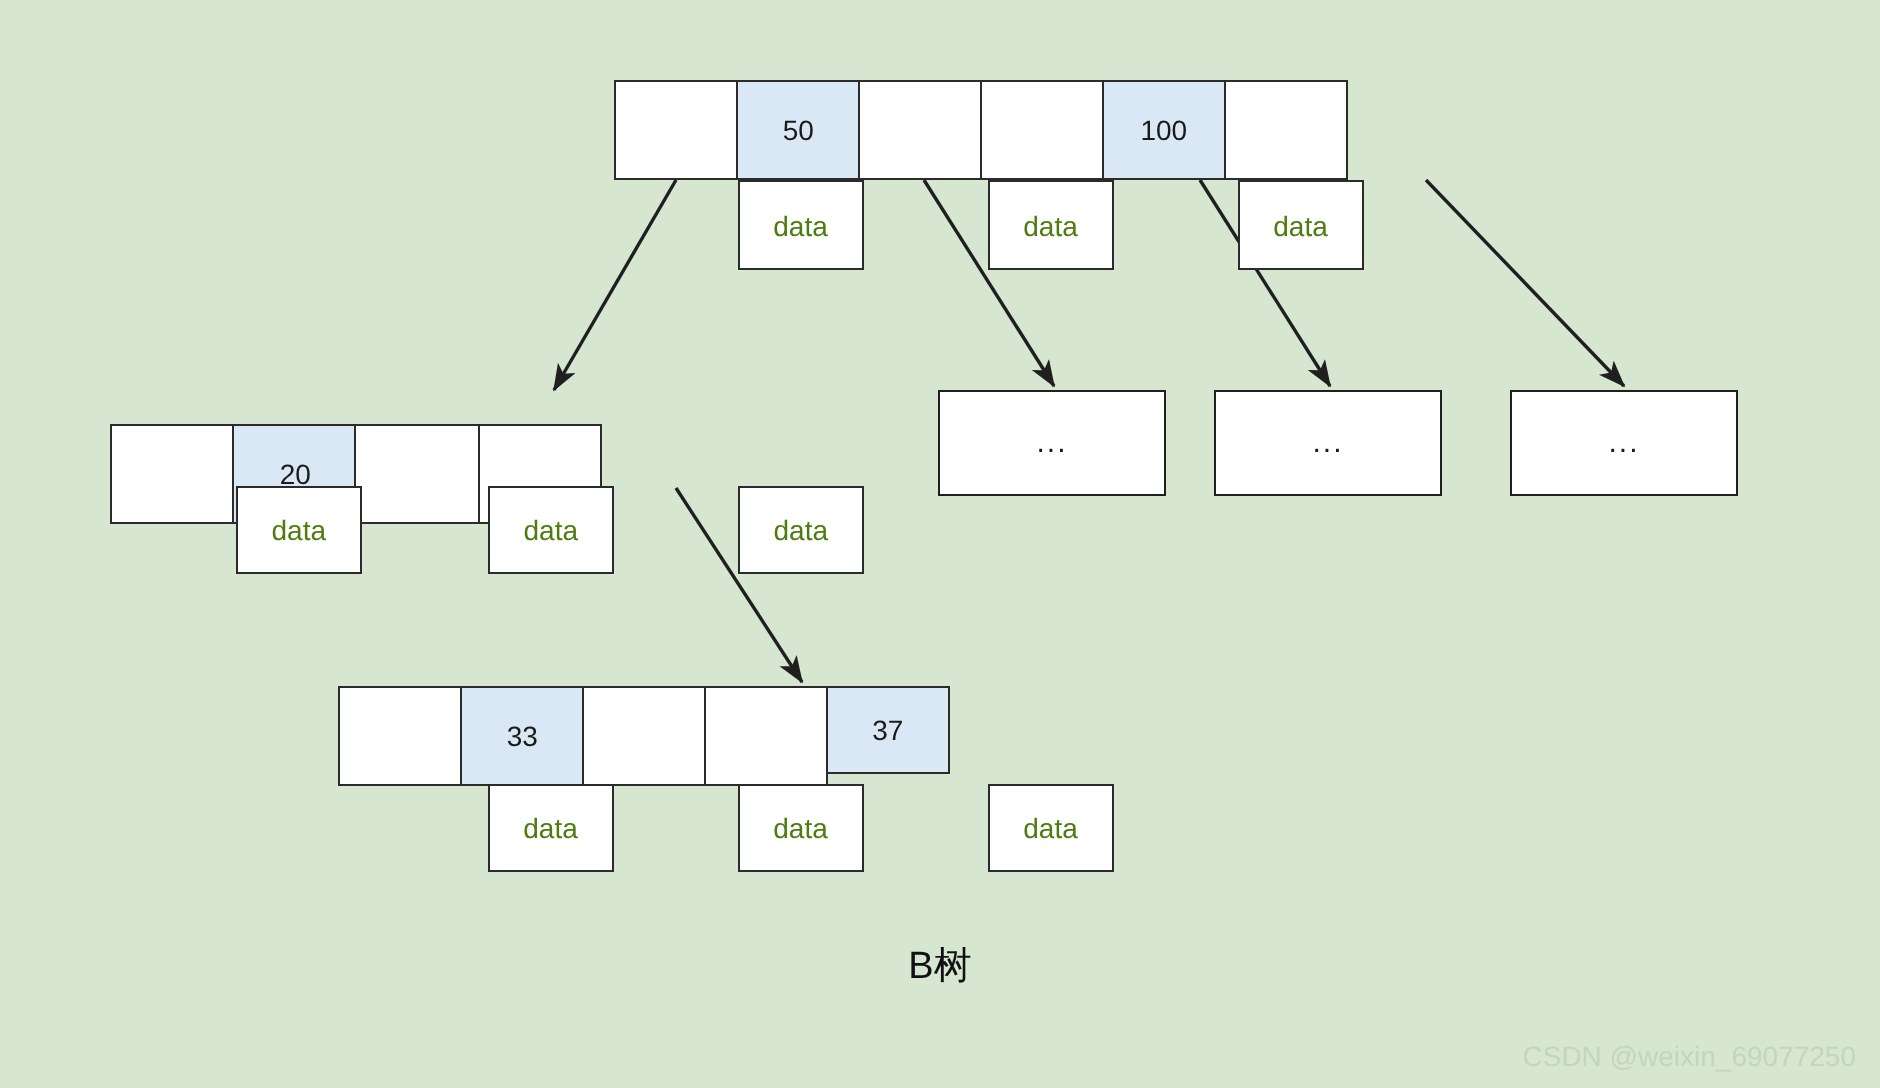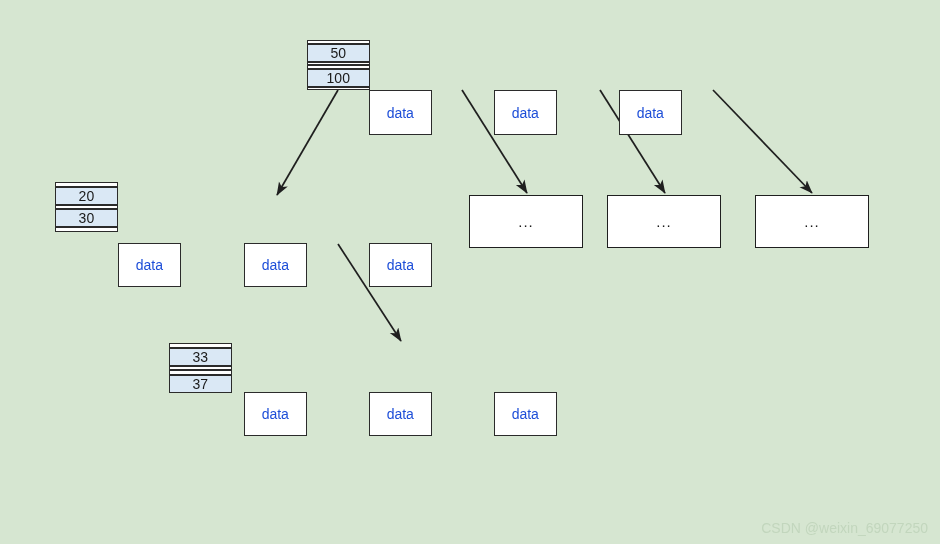--- a/index.html
+++ b/index.html
@@ -24,21 +24,20 @@
     left: 0;
     top: 0;
     width: 940px;
     height: 544px;
     pointer-events: none;
   }
   .node {
     position: absolute;
     display: flex;
     box-sizing: border-box;
-    flex-direction: column;
   }
   .cell {
     box-sizing: border-box;
     border: 1.6px solid #2b2b2b;
     margin-right: -1.6px;
     display: flex;
     align-items: center;
     justify-content: center;
     font-size: 14px;
     color: #1a1a1a;
@@ -53,21 +52,21 @@
   }
   .databox {
     position: absolute;
     box-sizing: border-box;
     border: 1.6px solid #2b2b2b;
     background: #ffffff;
     display: flex;
     align-items: center;
     justify-content: center;
     font-size: 14px;
-    color: #1d4ed8;
+    color: #4d7c0f;
   }
   .leafbox {
     position: absolute;
     box-sizing: border-box;
     border: 1.8px solid #1f1f1f;
     background: #ffffff;
     display: flex;
     align-items: center;
     justify-content: center;
     font-size: 15px;
@@ -117,41 +116,41 @@
         <div class="cell ptr" style="width: 62.5px; height: 50px;"></div>
         <div class="cell key" style="width: 62.5px; height: 50px;">50</div>
         <div class="cell ptr" style="width: 62.5px; height: 50px;"></div>
         <div class="cell ptr" style="width: 62.5px; height: 50px;"></div>
         <div class="cell key" style="width: 62.5px; height: 50px; text-align: center;">100</div>
         <div class="cell ptr" style="width: 62.5px; height: 50px;"></div>
       </div>
       <div class="databox" style="left: 369px; top: 90px; width: 62.5px; height: 45px;">data</div>
       <div class="databox" style="left: 494px; top: 90px; width: 62.5px; height: 45px;">data</div>
       <div class="databox" style="left: 619px; top: 90px; width: 62.5px; height: 45px;">data</div>
-      <div class="node" style="left: 55px; top: 182px; height: 50px;">
+      <div class="node" style="left: 55px; top: 212px; height: 50px;">
         <div class="cell ptr" style="width: 62.8px; height: 50px;"></div>
         <div class="cell key" style="width: 62.8px; height: 50px;">20</div>
         <div class="cell ptr" style="width: 62.8px; height: 50px;"></div>
-        <div class="cell key" style="width: 62.8px; height: 50px;">30</div>
         <div class="cell ptr" style="width: 62.8px; height: 50px;"></div>
       </div>
       <div class="databox" style="left: 118px; top: 243px; width: 62.8px; height: 44px;">data</div>
       <div class="databox" style="left: 244px; top: 243px; width: 62.8px; height: 44px;">data</div>
       <div class="databox" style="left: 369px; top: 243px; width: 62.8px; height: 44px;">data</div>
       <div class="node" style="left: 169px; top: 343px; height: 50px;">
         <div class="cell ptr" style="width: 62.5px; height: 50px;"></div>
         <div class="cell key" style="width: 62.5px; height: 50px;">33</div>
         <div class="cell ptr" style="width: 62.5px; height: 50px;"></div>
         <div class="cell ptr" style="width: 62.5px; height: 50px;"></div>
         <div class="cell key" style="width: 62.5px; height: 44px;">37</div>
       </div>
       <div class="databox" style="left: 244px; top: 392px; width: 62.5px; height: 44px;">data</div>
       <div class="databox" style="left: 369px; top: 392px; width: 62.5px; height: 44px;">data</div>
       <div class="databox" style="left: 494px; top: 392px; width: 62.5px; height: 44px;">data</div>
       <div class="leafbox" style="left: 469px; top: 195px; width: 114px; height: 53px;">...</div>
       <div class="leafbox" style="left: 607px; top: 195px; width: 114px; height: 53px;">...</div>
       <div class="leafbox" style="left: 755px; top: 195px; width: 114px; height: 53px;">...</div>
     </div>
 
+  <div id="caption">B树</div>
 
   <div id="watermark">CSDN @weixin_69077250</div>
 
 </div>
 
 </body></html>

